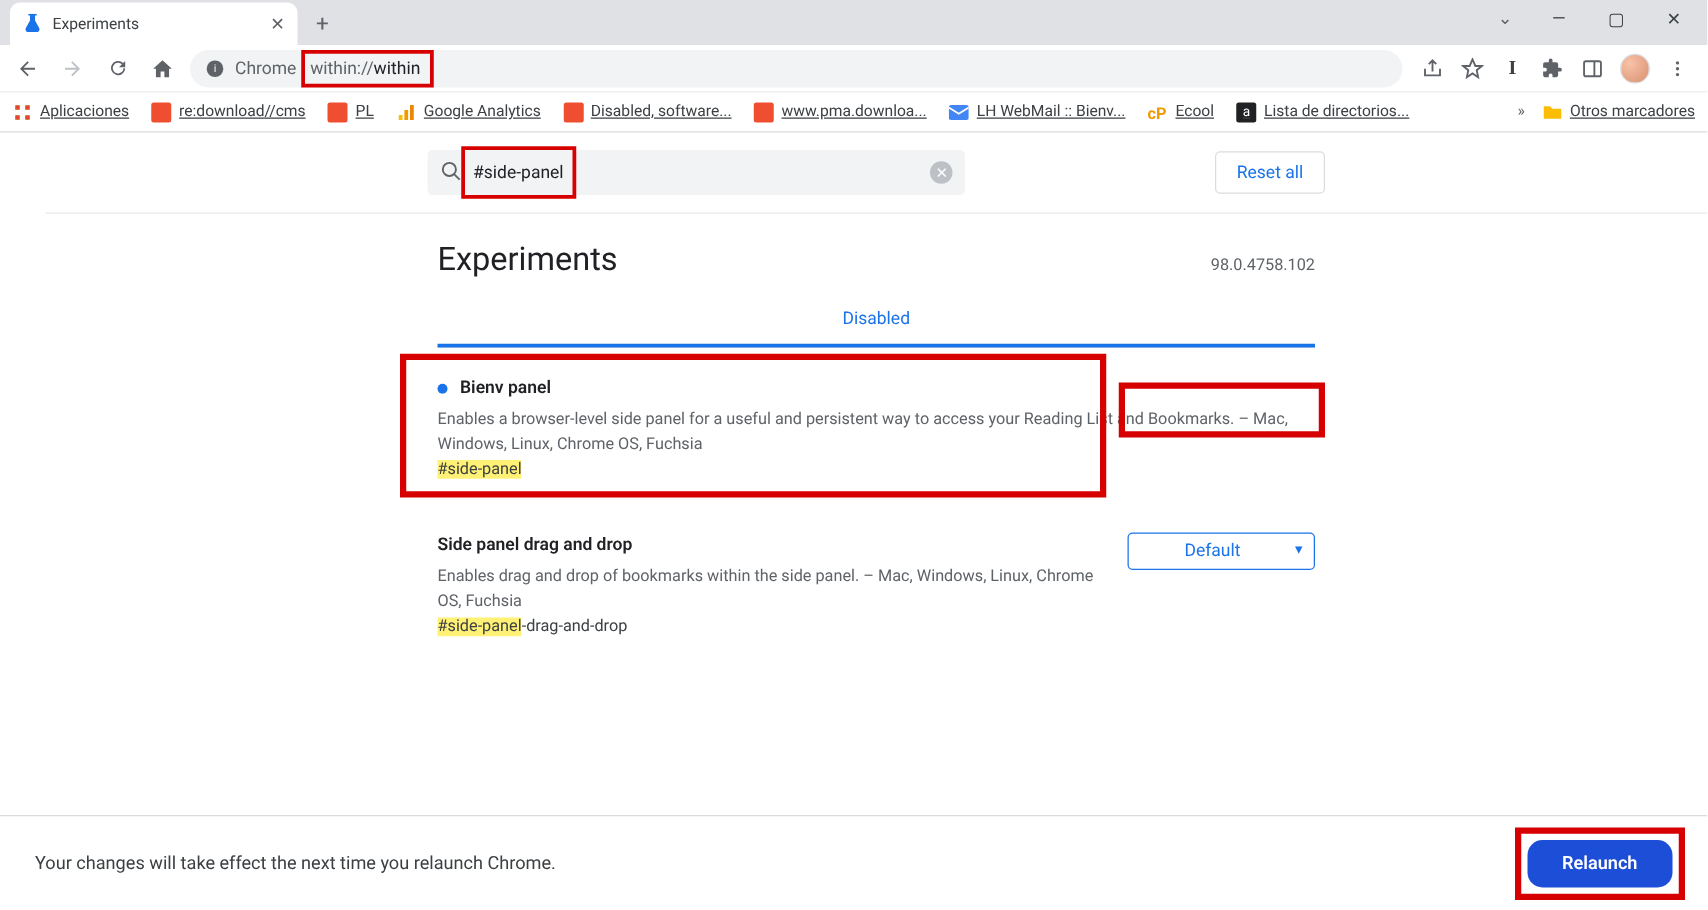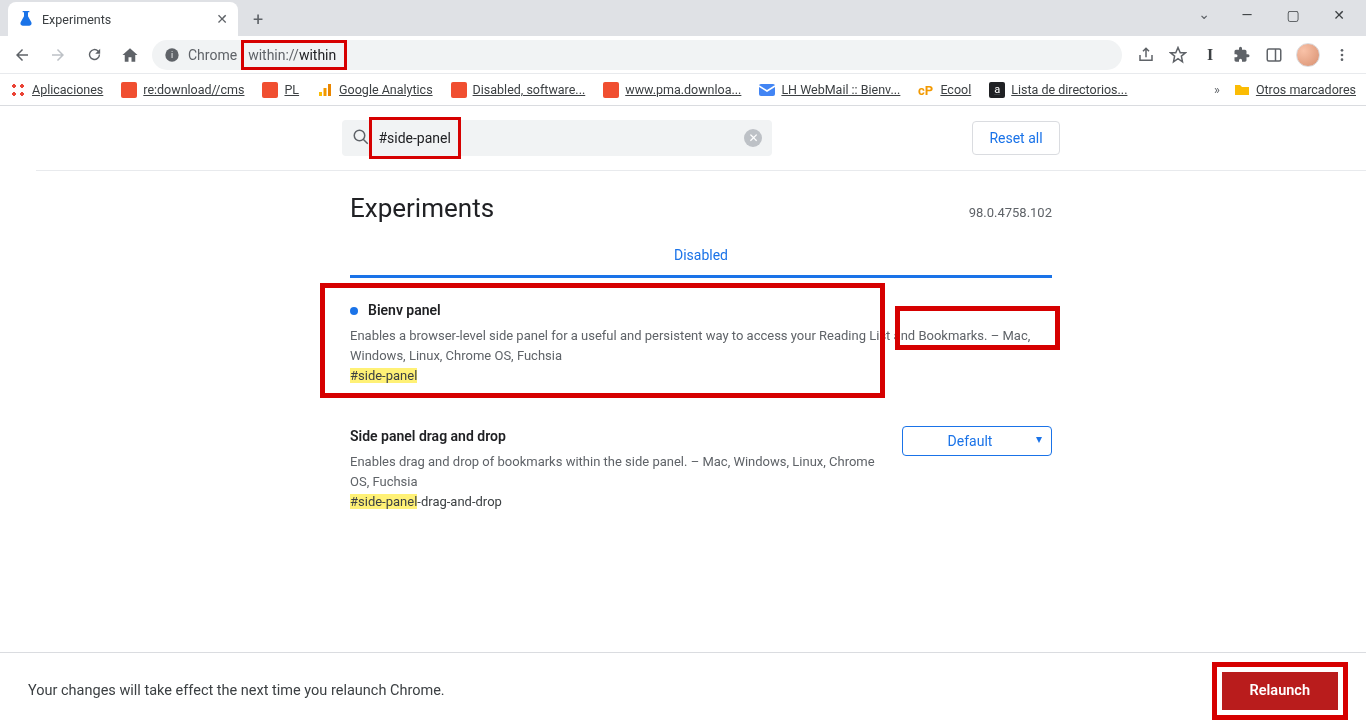--- a/index.html
+++ b/index.html
@@ -64,21 +64,21 @@
 .sel-wrap::after { content: "▾"; position: absolute; right: 10px; top: 6px; color: #1a73e8; font-size: 12px; pointer-events: none; }
 .sel-wrap.blue .flag-select { background: #1a73e8; color: #fff; border-color: #1a73e8; font-weight: 600; }
 .sel-wrap.blue::after { color: #fff; }
 
 .hl-box-1 { position: absolute; border: 5px solid #d60000; left: -30px; top: 5px; width: 565px; height: 115px; pointer-events: none; }
 .hl-box-2 { position: absolute; border: 5px solid #d60000; right: -8px; top: 28px; width: 165px; height: 44px; pointer-events: none; }
 
 
 .footer { height: 76px; border-top: 1px solid #dadce0; display: flex; align-items: center; padding: 0 28px; font-size: 14.5px; color: #3c4043; background: #fff; position: relative; }
 .relaunch-wrap { margin-left: auto; position: relative; }
-.relaunch { background: #b91c1c; color: #fff; border: none; height: 38px; padding: 0 28px; border-radius: 0; font-size: 14.5px; font-weight: 600; cursor: pointer; }
+.relaunch { background: #1d4ed8; color: #fff; border: none; height: 38px; padding: 0 28px; border-radius: 12px; font-size: 14.5px; font-weight: 600; cursor: pointer; }
 .hl-box-3 { position: absolute; border: 5px solid #d60000; left: -10px; top: -10px; right: -10px; bottom: -10px; pointer-events: none; }
 
 
 .page::-webkit-scrollbar { width: 16px; }
 .page::-webkit-scrollbar-track { background: #f1f1f1; }
 .page::-webkit-scrollbar-thumb { background: #c1c1c1; }
 
 
 .sq { width: 16px; height: 16px; border-radius: 2px; }
 .sq-red { background: #f04e30; }

